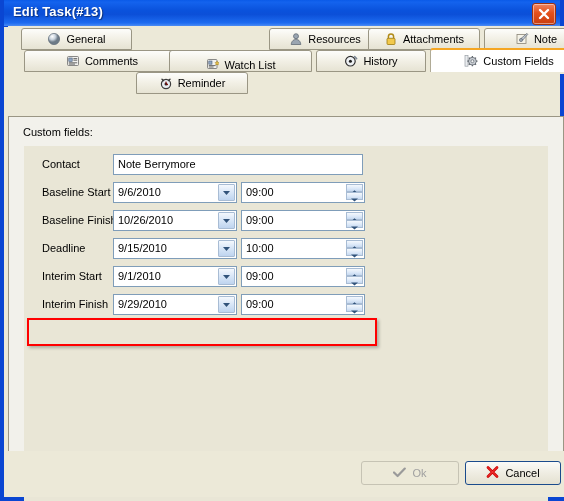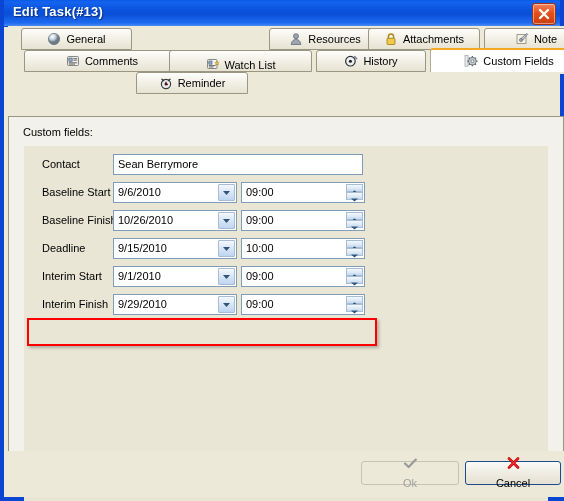--- a/index.html
+++ b/index.html
@@ -198,21 +198,20 @@
     top: 10px;
     height: 24px;
     box-sizing: border-box;
     border-radius: 3px;
     display: flex;
     align-items: center;
     justify-content: center;
     gap: 6px;
     font-size: 11px;
     cursor: pointer;
-    flex-direction: column;
   }
   #ok-button {
     left: 353px; width: 98px;
     background: #ece9d8;
     border: 1px solid #c6c3b4;
     color: #a0a0a0;
   }
   #cancel-button {
     left: 457px; width: 96px;
     background: linear-gradient(to bottom, #fbfbf8 0%, #f0eee4 45%, #e4e1d1 100%);
@@ -330,21 +329,21 @@
       </div>
   </div>
 
   <div id="tabpage">
     <div id="page-label">Custom fields:</div>
     <div id="fields-panel">
       <div id="highlight" style="top: 172px;"></div>
     <div class="field-row" style="top: 6px;">
           <div class="field-label">Contact</div>
           <div class="ctl text-wide">
-            <span class="val">Sean Berrymore</span>
+            <span class="val">Note Berrymore</span>
           </div>
         </div>
         <div class="field-row" style="top: 34px;">
           <div class="field-label">Baseline Start</div>
           <div class="ctl combo">
             <span class="val">9/6/2010</span>
             <div class="combo-arrow"><svg width="15" height="15" viewBox="0 0 15 15">
                 <path d="M4 6 L7.5 10 L11 6 Z" fill="#31537a"></path>
               </svg></div>
           </div>

